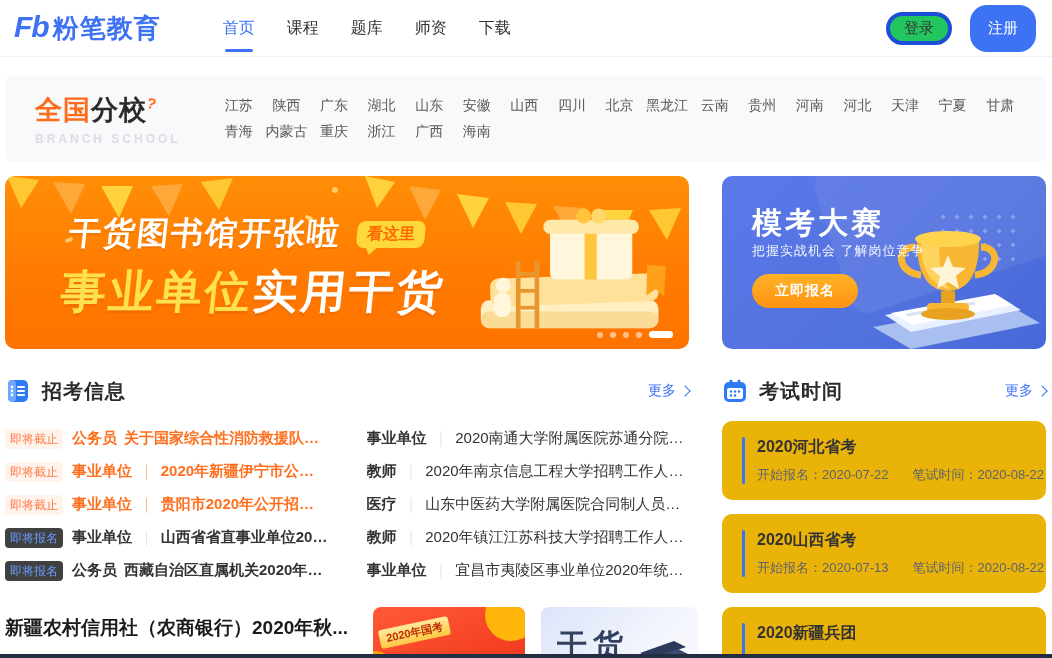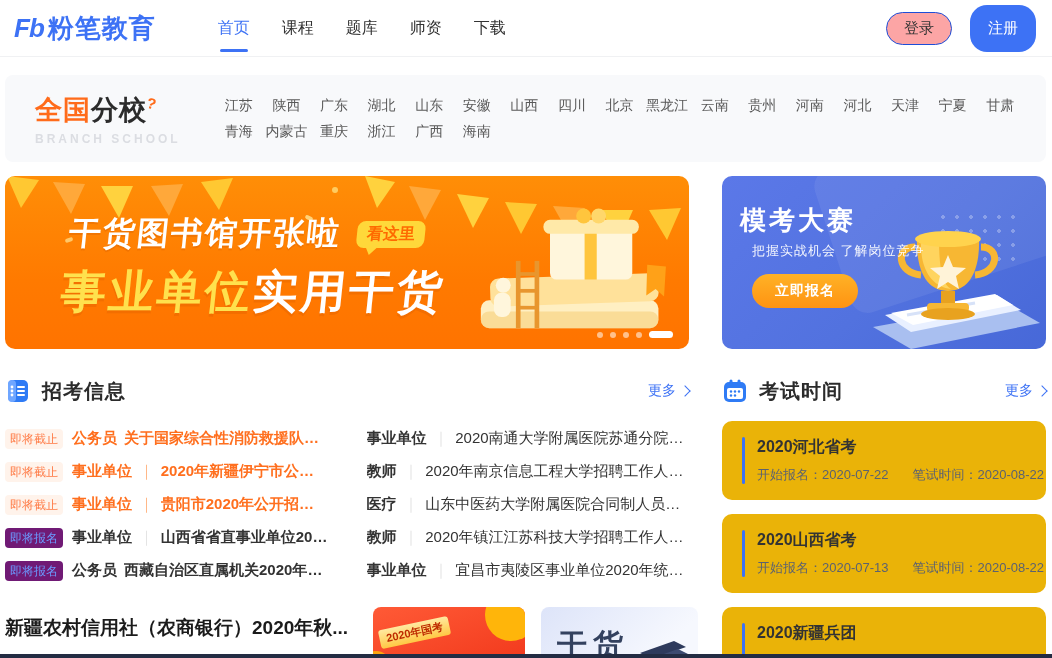--- a/index.html
+++ b/index.html
@@ -4,31 +4,31 @@
 <style>
   * { margin:0; padding:0; box-sizing:border-box; }
   html,body { width:1052px; height:658px; overflow:hidden; background:#fff;
     font-family:"Liberation Sans","DejaVu Sans",sans-serif; color:#333; }
   .app { position:relative; width:1052px; height:658px; }
 
   
   .header { height:57px; display:flex; align-items:center; padding:0 16px 0 14px;
     border-bottom:1px solid #f0f1f3; background:#fff; }
   .logo { display:flex; align-items:baseline; cursor:pointer; }
-  .logo-fb { font-size:26px; font-weight:900; font-style:italic; color:#3D72F5; letter-spacing:-1px; }
+  .logo-fb { font-size:30px; font-weight:900; font-style:italic; color:#3D72F5; letter-spacing:-1px; }
   .logo-text { font-size:26px; font-weight:900; color:#3D72F5; margin-left:4px; letter-spacing:1px; }
   .nav { display:flex; margin-left:46px; height:57px; }
   .nav-item { position:relative; font-size:16px; color:#333; padding:4px 16px; height:57px;
     display:flex; align-items:center; cursor:pointer; font-weight:500; }
   .nav-item.active { color:#3D72F5; }
   .nav-item.active::after { content:""; position:absolute; left:50%; transform:translateX(-50%);
     bottom:5px; width:28px; height:3px; border-radius:2px; background:#3D72F5; }
   .header-actions { margin-left:auto; display:flex; gap:18px; align-items:center; }
-  .btn-login { width:66px; height:33px; border-radius:17px; border:1px solid #1d4ed8;
-    background:#fca5a5; color:#333; font-size:15px; cursor:pointer; font-family:inherit; }
+  .btn-login { width:66px; height:33px; border-radius:17px; border:4px solid #1d4ed8;
+    background:#22c55e; color:#333; font-size:15px; cursor:pointer; font-family:inherit; }
   .btn-register { width:66px; height:47px; border-radius:17px; border:none;
     background:#3D72F5; color:#fff; font-size:15px; cursor:pointer; font-family:inherit; }
 
   .page { padding:0 6px 0 5px; }
 
   
   .branch-card { margin-top:18px; background:#F8F9FB; border-radius:8px; height:87px;
     display:flex; align-items:center; padding:0 22px 0 30px; }
   .branch-logo { width:152px; flex:none; }
   .branch-line1 { font-size:27px; font-weight:900; letter-spacing:1px; }
@@ -65,21 +65,21 @@
   .dot { width:6px; height:6px; border-radius:50%; background:rgba(255,255,255,.55); cursor:pointer; }
   .dot.active { width:24px; height:7px; border-radius:4px; background:#fff; }
 
   .side-banner { width:324px; flex:none; position:relative; border-radius:10px; overflow:hidden;
     cursor:pointer; background:linear-gradient(135deg,#5B78E8 0%,#5272DF 55%,#4768D8 100%); }
   .sb-deco { position:absolute; width:280px; height:150px; background:rgba(255,255,255,.07);
     border-radius:18px; transform:rotate(-18deg); top:-48px; right:-60px; }
   .sb-dots { position:absolute; top:34px; right:24px; width:86px; height:60px;
     background-image:radial-gradient(rgba(255,255,255,.28) 1.8px, transparent 1.9px);
     background-size:14px 14px; }
-  .sb-title { position:absolute; top:27px; left:18px; color:#fff; font-size:26px; font-weight:900;
+  .sb-title { position:absolute; top:27px; left:30px; color:#fff; font-size:30px; font-weight:900;
     letter-spacing:3px; z-index:3; }
   .sb-sub { position:absolute; top:66px; left:30px; color:rgba(255,255,255,.93); font-size:13px;
     letter-spacing:1px; z-index:3; }
   .sb-btn { position:absolute; top:98px; left:30px; z-index:3; border:none; cursor:pointer;
     background:linear-gradient(180deg,#FFB226,#FF9312); color:#fff; font-size:14px; font-weight:700;
     padding:8px 23px; border-radius:18px; font-family:inherit; letter-spacing:1px; }
   .trophy { position:absolute; right:6px; bottom:0; width:185px; height:138px; z-index:2; }
 
   
   .content-row { display:flex; gap:33px; margin-top:26px; }
@@ -93,21 +93,21 @@
     display:flex; align-items:center; }
   .more-link::after { content:""; width:7px; height:7px; border-top:1.5px solid #3D72F5;
     border-right:1.5px solid #3D72F5; transform:rotate(45deg); margin-left:5px; }
 
   .list-cols { display:flex; gap:39px; margin-top:15px; }
   .list-col { flex:1; min-width:0; }
   .row { height:33px; display:flex; align-items:center; white-space:nowrap; overflow:hidden;
     font-size:15px; cursor:pointer; }
   .tag { flex:none; font-size:12px; line-height:1; padding:4px 5px; border-radius:4px; margin-right:9px; }
   .tag.hot { color:#FF7A45; background:#FFF3EB; }
-  .tag.soon { color:#6B9BFF; background:#701a75; }
+  .tag.soon { color:#6B9BFF; background:#404040; }
   .cat { font-weight:700; color:#333; margin-right:7px; flex:none; }
   .divider { color:#E2E2E2; margin-right:7px; font-weight:400; flex:none; }
   .divider:empty { display:none; margin:0; }
   .row .title { overflow:hidden; text-overflow:ellipsis; color:#333; }
   .left-list .title { font-weight:700; }
   .row.hot .cat, .row.hot .title { color:#FF6F1E; }
   .row.hot .divider { color:#FFB27D; }
 
   .bottom-row { display:flex; gap:16px; margin-top:20px; align-items:flex-start; }
   .bottom-head { width:352px; flex:none; font-size:19px; font-weight:800; color:#1b1b1b;

